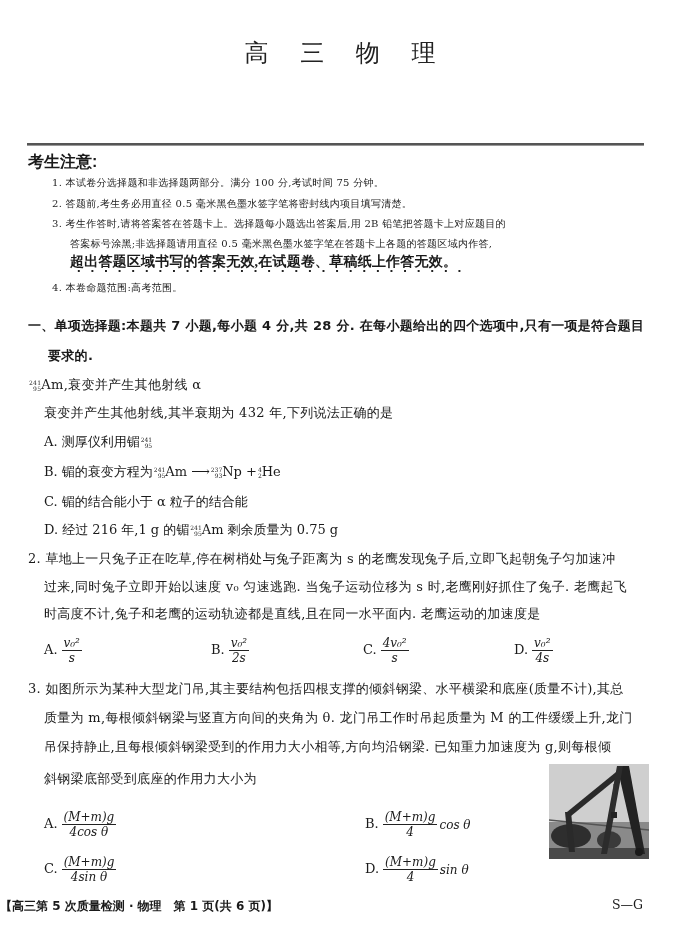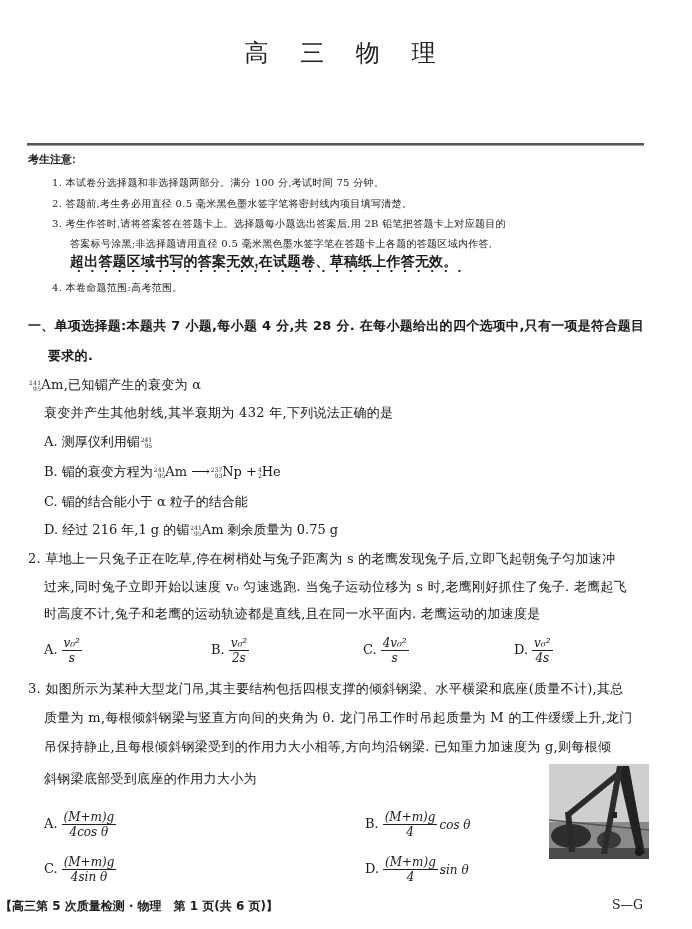--- a/index.html
+++ b/index.html
@@ -1,23 +1,23 @@
 <!DOCTYPE html>
 <html><head>
   <meta charset="utf-8">
   <style>
     * { margin: 0; padding: 0; box-sizing: border-box; }
     html, body { width: 692px; height: 929px; background: #ffffff; overflow: hidden; }
     body { position: relative; font-family: "DejaVu Serif", "Liberation Serif", serif; color: #1a1a1a; }
     .abs { position: absolute; white-space: nowrap; }
     .title { left: 0; width: 692px; top: 37px; text-align: center; font-size: 24px; letter-spacing: 12px; color: #222; font-family: "DejaVu Serif", serif; }
     .rule { left: 27px; top: 143px; width: 617px; height: 3px; background: #555; border-bottom: 1px solid #999; }
-    .notice-head { left: 28px; top: 152px; font-size: 11px; font-weight: bold; font-family: Liberation Sans, sans-serif; }
+    .notice-head { left: 28px; top: 152px; font-size: 16px; font-weight: bold; font-family: Liberation Sans, sans-serif; }
     .notice { font-size: 10px; letter-spacing: 0.3px; color: #222; }
-    .notice-bold { font-size: 14px; font-weight: bold; font-family: Liberation Sans, sans-serif; letter-spacing: 0.2px; }
+    .notice-bold { font-size: 14px; font-weight: bold; font-family: Liberation Serif, serif; letter-spacing: 0.2px; }
     .dots { left: 72px; top: 269px; width: 400px; height: 4px; background-image: radial-gradient(circle, #222 1.1px, transparent 1.3px); background-size: 13.6px 4px; background-repeat: repeat-x; }
     .section { font-size: 13px; font-weight: bold; font-family: "DejaVu Sans", sans-serif; letter-spacing: 0.3px; }
     .q { font-size: 13px; letter-spacing: 0.3px; font-family: "DejaVu Serif", serif; }
     .opt { font-size: 13px; font-family: "DejaVu Serif", serif; }
     .iso { display: inline-block; vertical-align: middle; line-height: 6px; font-size: 6px; text-align: right; margin-left: 1px; }
     .iso span { display: block; }
     .frac { display: inline-flex; flex-direction: column; align-items: center; vertical-align: middle; font-size: 12px; line-height: 14px; font-style: italic; margin-left: 4px; }
     .frac .num { border-bottom: 1px solid #222; padding: 0 2px; }
     .frac .den { padding: 0 2px; }
     .suffix { font-style: italic; font-size: 12px; margin-left: 2px; vertical-align: middle; }
@@ -37,21 +37,21 @@
 <div class="abs notice" style="left:52px;top:217px;">3. 考生作答时,请将答案答在答题卡上。选择题每小题选出答案后,用 2B 铅笔把答题卡上对应题目的</div>
 <div class="abs notice" style="left:70px;top:237px;">答案标号涂黑;非选择题请用直径 0.5 毫米黑色墨水签字笔在答题卡上各题的答题区域内作答,</div>
 <div class="abs notice-bold" style="left:70px;top:253px;">超出答题区域书写的答案无效,在试题卷、草稿纸上作答无效。</div>
 <div class="abs dots"></div>
 <div class="abs notice" style="left:52px;top:281px;">4. 本卷命题范围:高考范围。</div>
 
 <div class="abs section" style="left:28px;top:317px;">一、单项选择题:本题共 7 小题,每小题 4 分,共 28 分. 在每小题给出的四个选项中,只有一项是符合题目</div>
 <div class="abs section" style="left:48px;top:347px;">要求的.</div>
 
 <div class="abs q" style="left:28px;top:376px;">
-  <span class="iso"><span>241</span><span>95</span></span><span>Am,已知镅产生的衰变为 α</span>
+  <span class="iso"><span>241</span><span>95</span></span><span>Am,衰变并产生其他射线 α</span>
 </div>
 <div class="abs q" style="left:44px;top:404px;">衰变并产生其他射线,其半衰期为 432 年,下列说法正确的是</div>
 
 <div class="abs opt" style="left:44px;top:433px;">
   <span>A. 测厚仪利用镅</span><span class="iso"><span>241</span><span>95</span></span>
 </div>
 <div class="abs opt" style="left:44px;top:463px;">
   <span>B. 镅的衰变方程为</span><span class="iso"><span>241</span><span>95</span></span><span>Am ⟶</span><span class="iso"><span>237</span><span>93</span></span><span>Np +</span><span class="iso"><span>4</span><span>2</span></span><span>He</span>
 </div>
 <div class="abs opt" style="left:44px;top:493px;">C. 镅的结合能小于 α 粒子的结合能</div>

